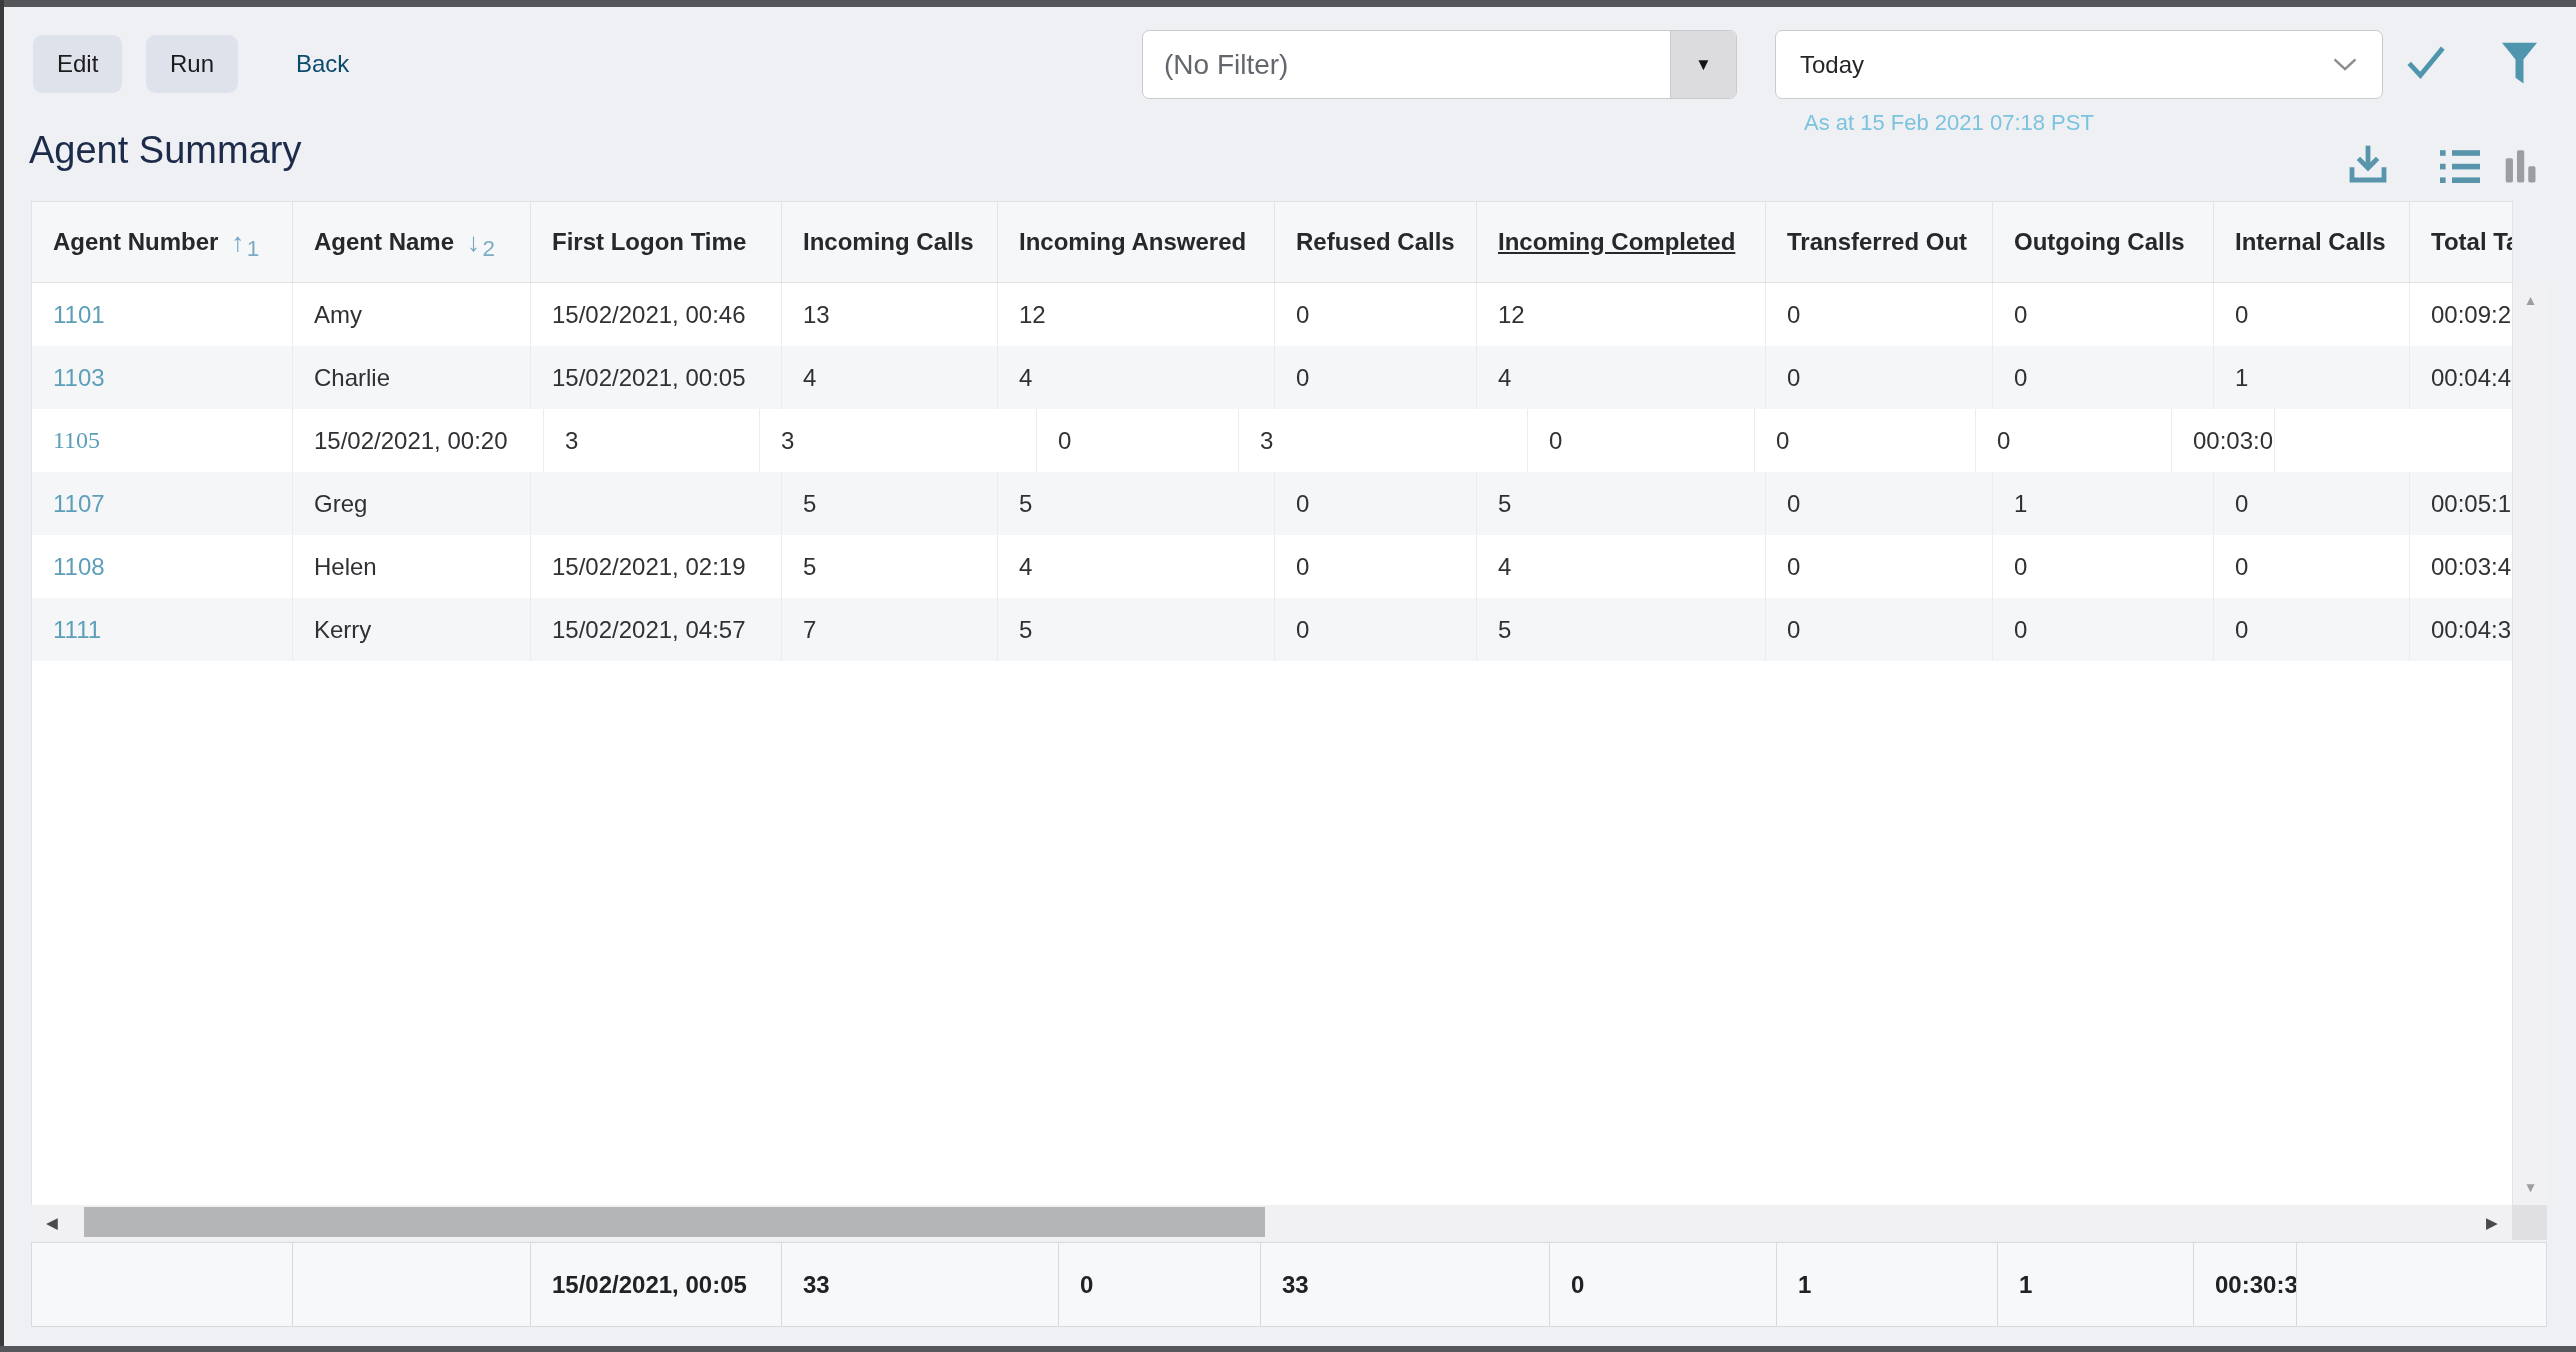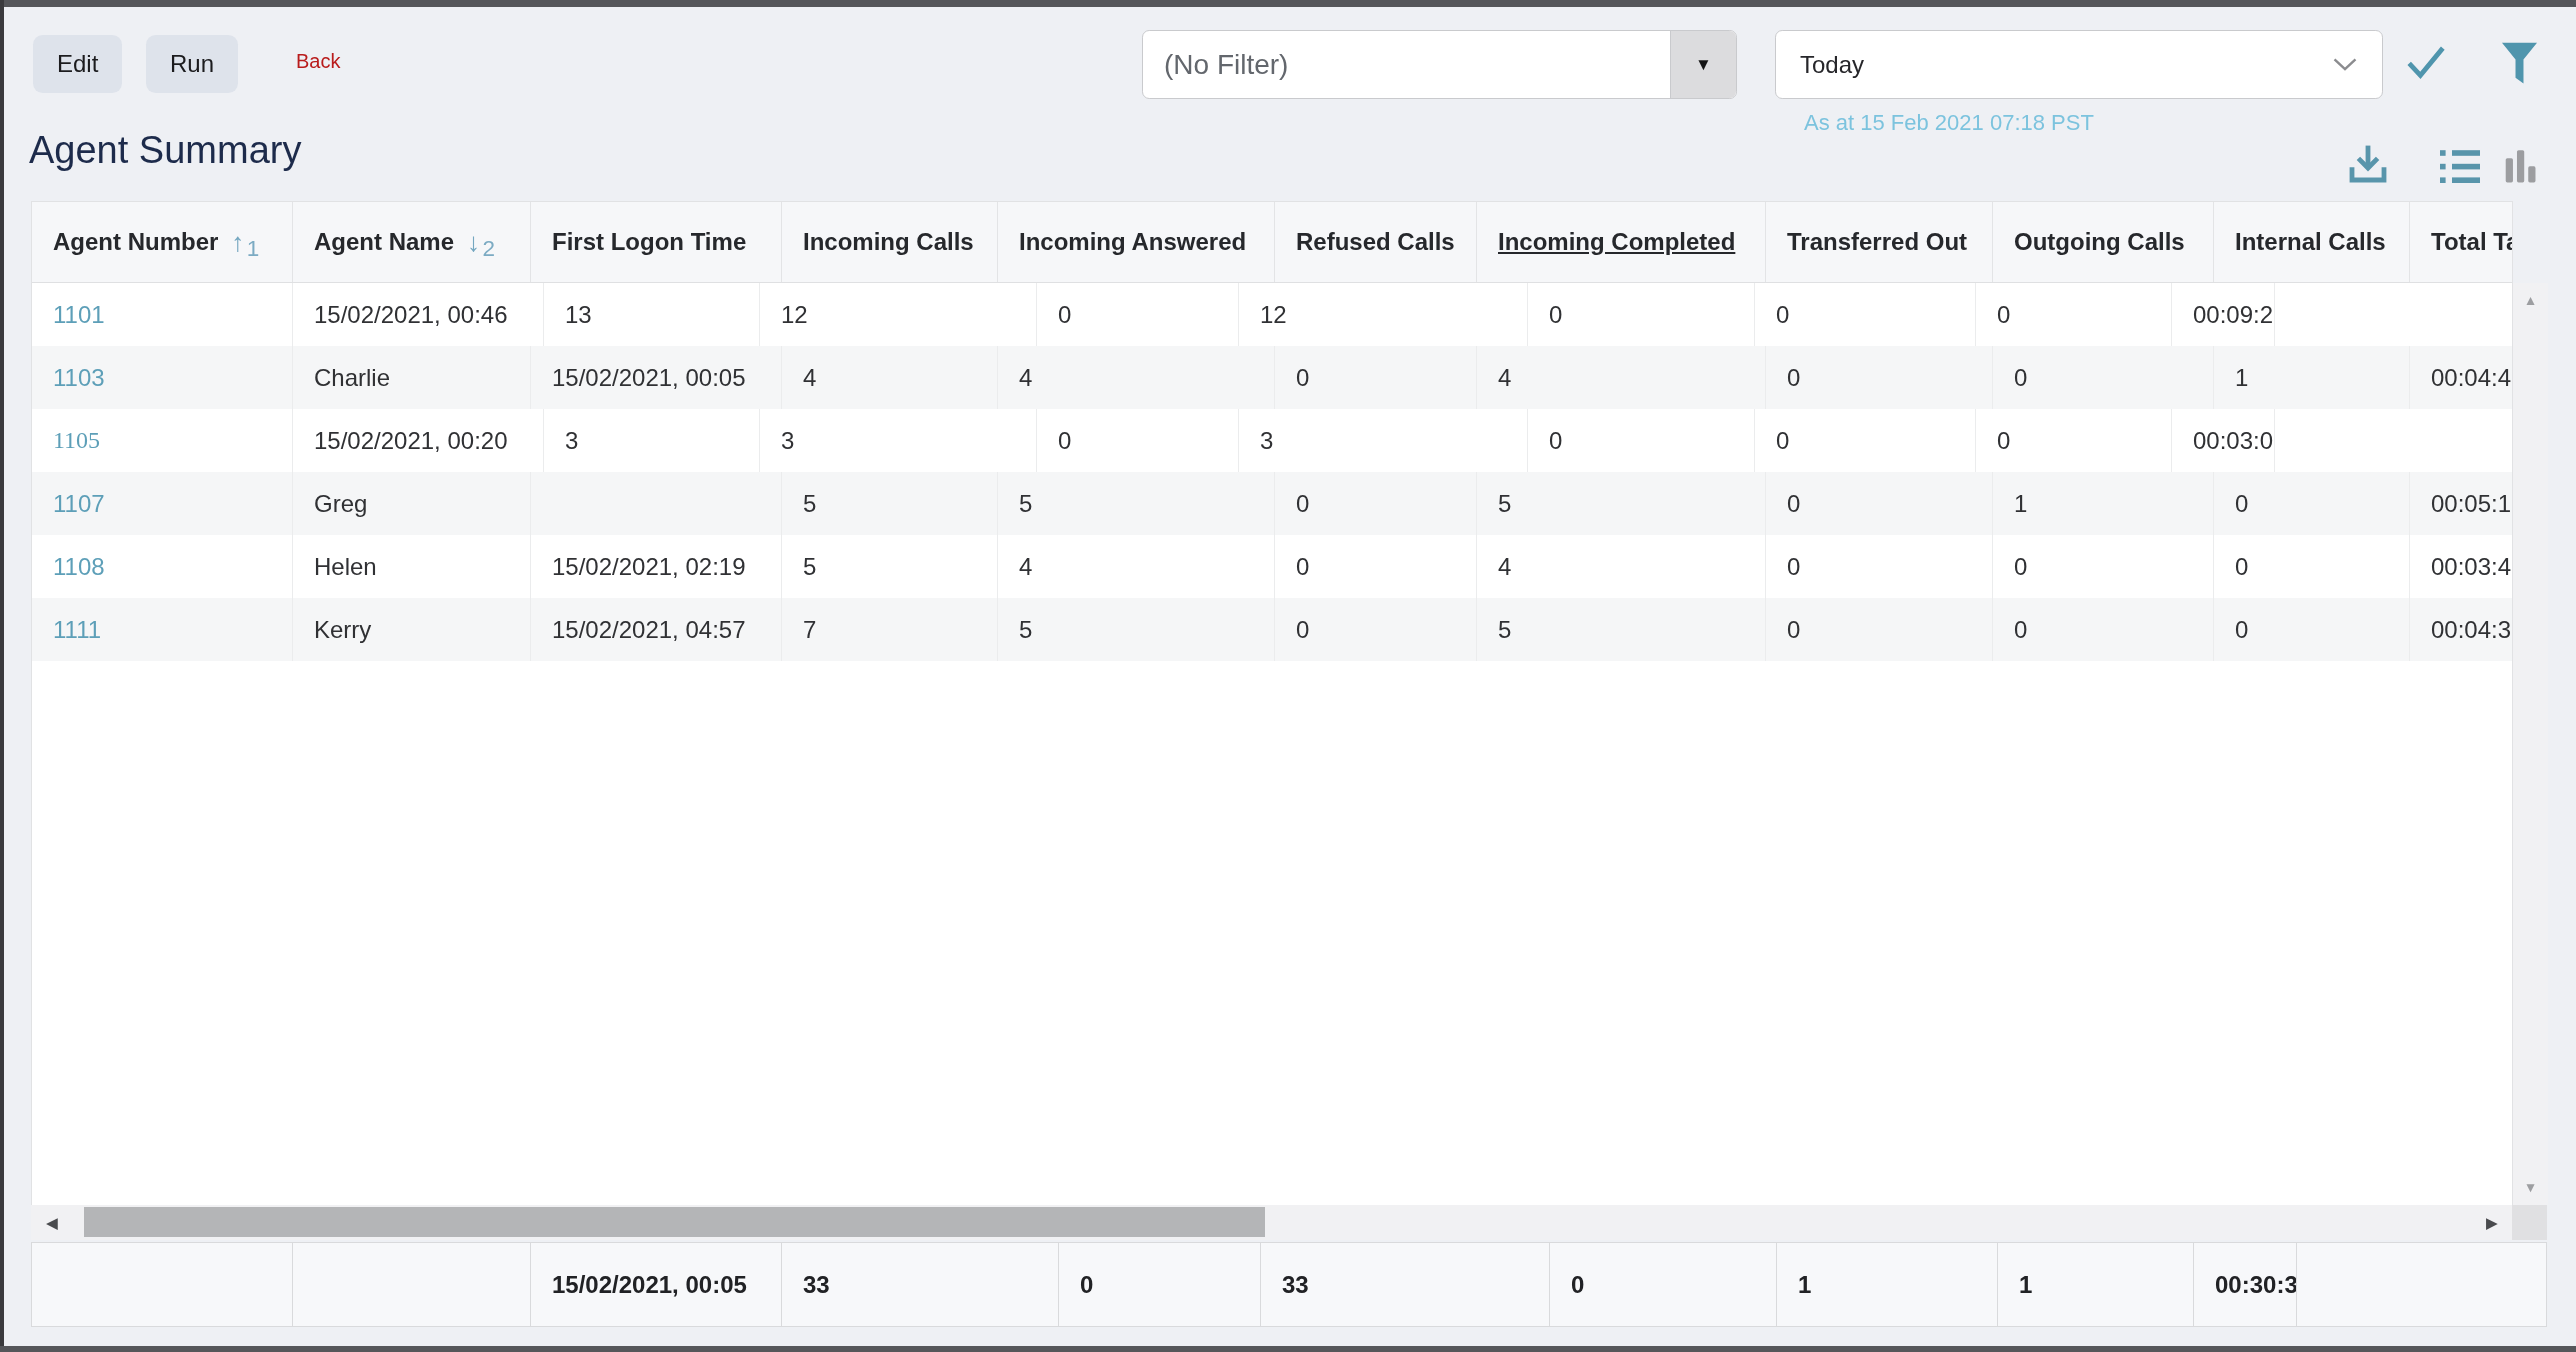--- a/index.html
+++ b/index.html
@@ -17,21 +17,21 @@
   .edge-left   { position:absolute; left:0; top:0; width:4px; height:1353px; background:#3a3a3d; z-index:50; }
 
   
   .btn {
     position:absolute; top:35px; height:58px; padding:0 24px;
     background:#dee3eb; border:none; border-radius:9.7px;
     font-family:"Liberation Sans", sans-serif; font-size:24px; color:#1c1c1e; cursor:pointer;
   }
   .btn-edit { left:33px; }
   .btn-run  { left:146px; }
-  .back-link { position:absolute; left:296px; top:50px; font-size:20px; color:#b91c1c; text-decoration:none; cursor:pointer; }
+  .back-link { position:absolute; left:296px; top:50px; font-size:24px; color:#0c4a6e; text-decoration:none; cursor:pointer; }
 
   .combo {
     position:absolute; left:1142px; top:30px; width:595px; height:69px;
     background:#ffffff; border:0.8px solid #c9cacd; border-radius:7.2px;
     display:flex; align-items:center; overflow:hidden; cursor:pointer;
   }
   .combo-text { flex:1; padding-left:21px; font-size:28px; color:#63676d; white-space:nowrap; }
   .combo-arrow {
     width:66px; height:100%; background:#dcdcde; border-left:0.8px solid #c9cacd;
     display:flex; align-items:center; justify-content:center;
@@ -218,20 +218,21 @@
         </div>
         <div class="th" style="width: 103px;">
           <span>Total Ta</span>
         </div>
       </div>
     <div id="tbody">
         <div class="tr">
           <div class="td" style="width: 261px;">
             <a class="cell-link">1101</a>
           </div>
+          <div class="td" style="width: 238px;">Amy</div>
           <div class="td" style="width: 251px;">15/02/2021, 00:46</div>
           <div class="td" style="width: 216px;">13</div>
           <div class="td" style="width: 277px;">12</div>
           <div class="td" style="width: 202px;">0</div>
           <div class="td" style="width: 289px;">12</div>
           <div class="td" style="width: 227px;">0</div>
           <div class="td" style="width: 221px;">0</div>
           <div class="td" style="width: 196px;">0</div>
           <div class="td" style="width: 103px;">00:09:2</div>
         </div>

